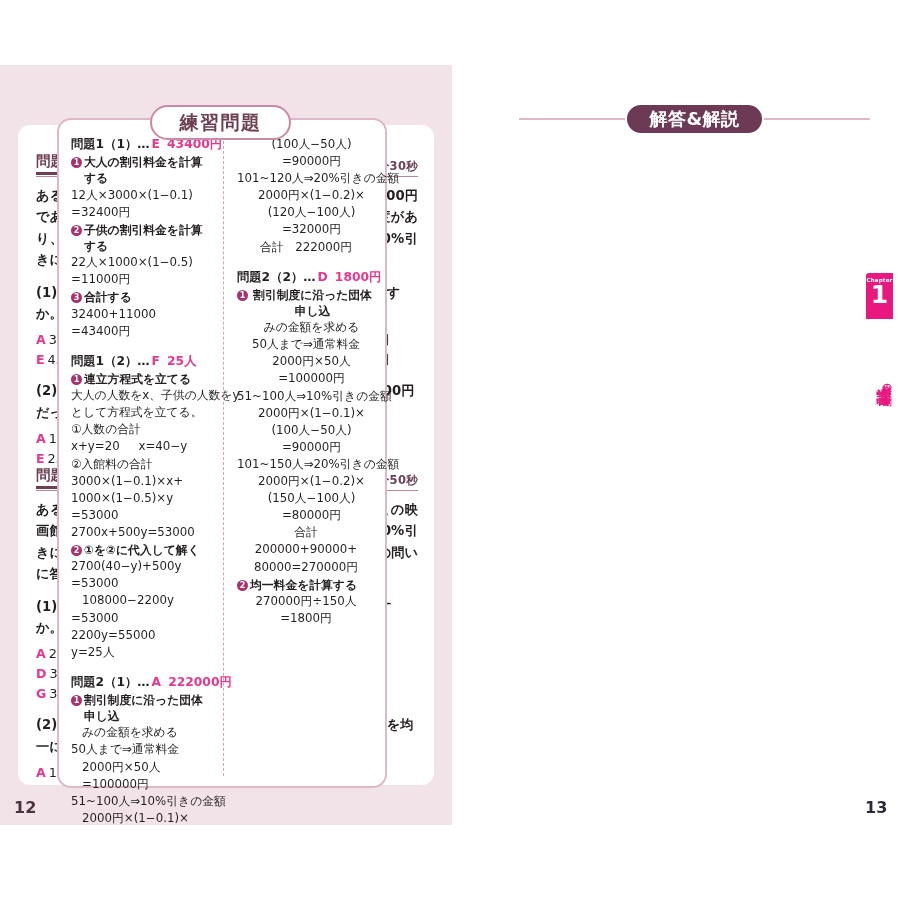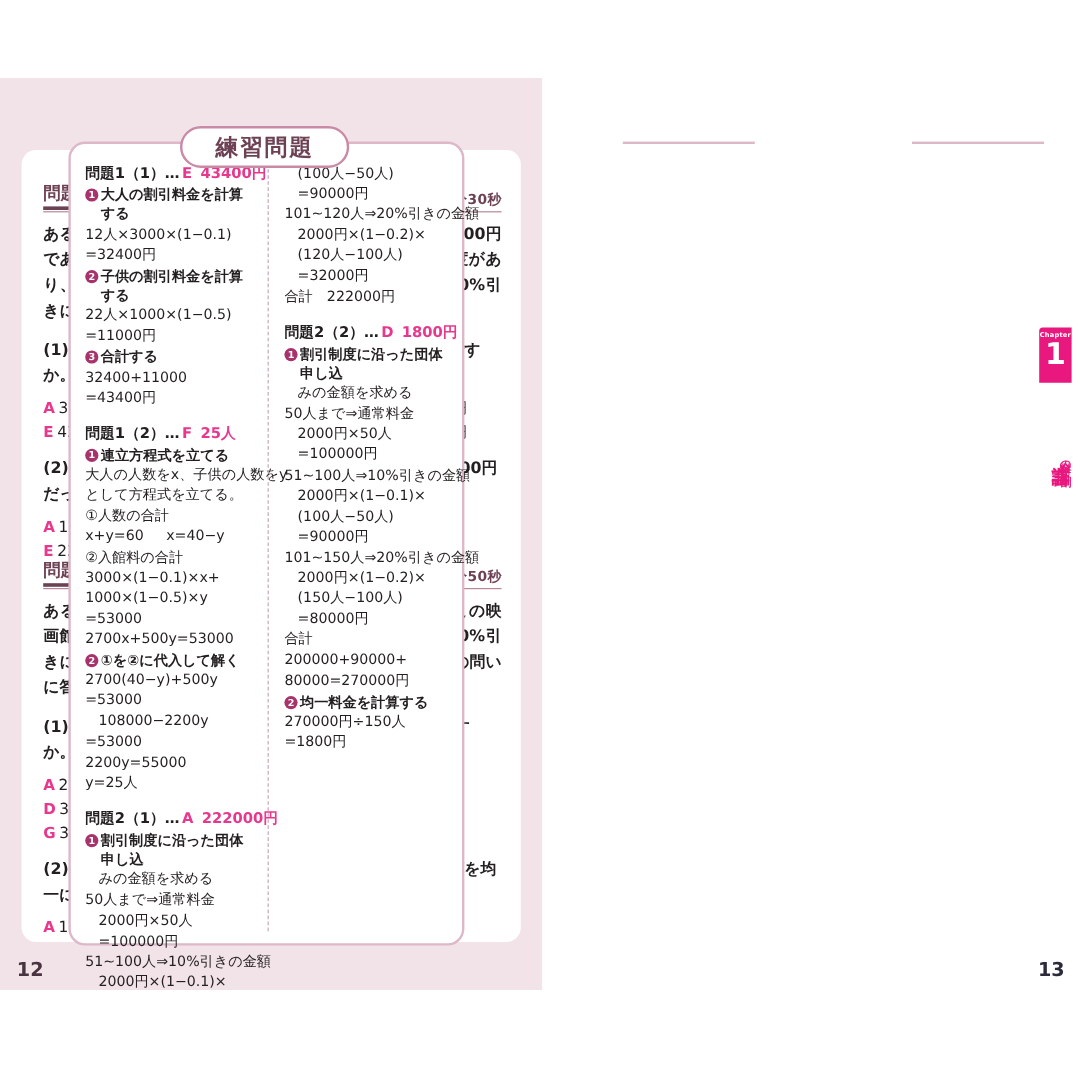--- a/index.html
+++ b/index.html
@@ -112,21 +112,21 @@
     position: absolute; top: 118px; height: 2.2px; background: #ddb8c8; z-index: 4;
   }
 
   .ans-cols {
     position: absolute; left: 0; top: 0;
     width: 100%; height: 100%;
     display: flex;
     padding: 16px 10px 10px 12px;
   }
   .ans-col { width: 50%; padding-right: 10px; }
-  .ans-col.right { border-left: 1.5px dashed #c9a7b8; padding-left: 13px; padding-right: 0; }
+  .ans-col.right { border-left: 1.5px dashed #c9a7b8; padding-left: 13px; padding-right: 0; text-align: center; }
 
   .ans-title {
     font-size: 12.3px; font-weight: bold; color: #231f20;
     margin-bottom: 1px; white-space: nowrap;
   }
   .ans-title .ltr { color: #e8388e; margin-left: 2px; }
   .ans-title .val { color: #e8388e; margin-left: 7px; }
   .step {
     font-size: 11.8px; font-weight: bold; color: #231f20;
     line-height: 1.38; margin: 1px 0 0 0;
@@ -314,21 +314,21 @@
         <div class="ans-title">
           <span>問題1（2）</span><span>…</span><span class="ltr">F</span><span class="val">25人</span>
         </div>
         <div class="step">
             <span class="num">1</span>
             <span>連立方程式を立てる</span>
           </div>
         <div class="line">大人の人数をx、子供の人数をy</div>
         <div class="line">として方程式を立てる。</div>
         <div class="line">①人数の合計</div>
-        <div class="line"><span>x+y=60</span>&nbsp;&nbsp;&nbsp;&nbsp;&nbsp;<span>x=40−y</span></div>
+        <div class="line"><span>x+y=20</span>&nbsp;&nbsp;&nbsp;&nbsp;&nbsp;<span>x=40−y</span></div>
         <div class="line">②入館料の合計</div>
         <div class="line">3000×(1−0.1)×x+</div>
         <div class="line">1000×(1−0.5)×y</div>
         <div class="line">=53000</div>
         <div class="line">2700x+500y=53000</div>
         <div class="step">
             <span class="num">2</span>
             <span>①を②に代入して解く</span>
           </div>
         <div class="line">2700(40−y)+500y</div>
@@ -391,20 +391,23 @@
         <div class="step">
             <span class="num">2</span>
             <span>均一料金を計算する</span>
           </div>
         <div class="line">270000円÷150人</div>
         <div class="line">=1800円</div>
       </div>
     </div>
   </div>
 
+  <div class="pill-solid">
+    <span>解答&amp;解説</span>
+  </div>
 
   <div id="chap-tab">
     <div class="top">
       <span class="ch">Chapter</span>
       <span class="n">1</span>
     </div>
     <div class="vtext">
       <span class="big">非言語</span>
         <span class="small">料金の割引</span>
     </div>

